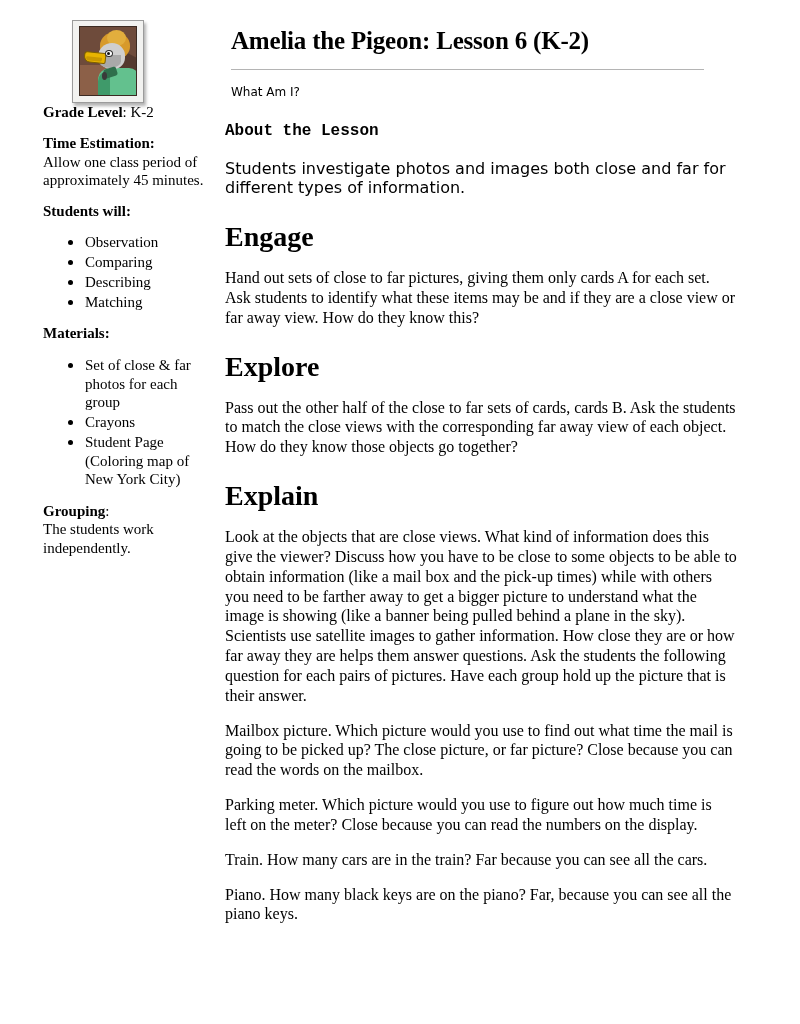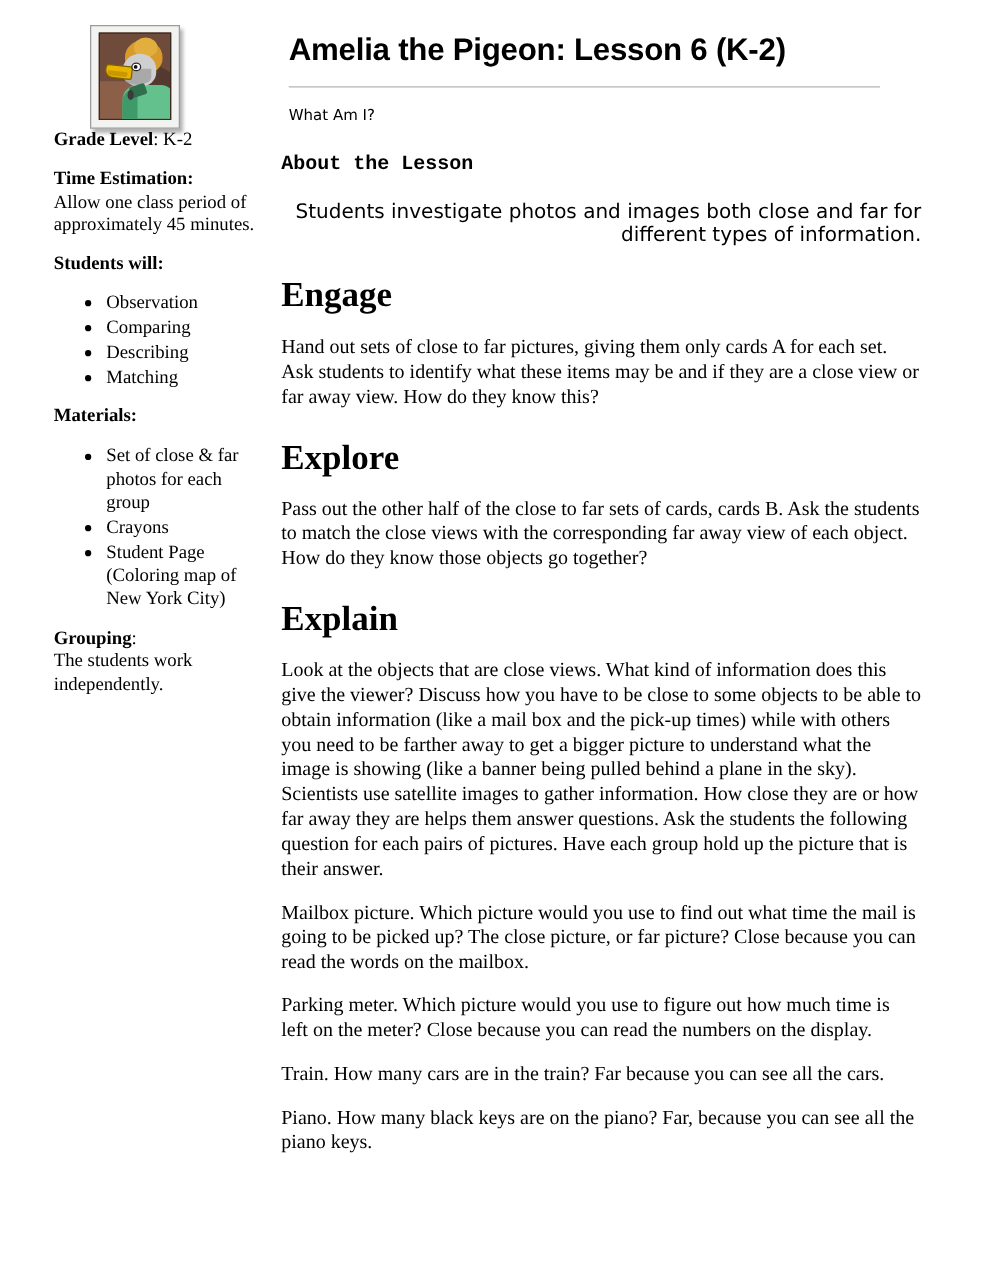--- a/index.html
+++ b/index.html
@@ -153,21 +153,21 @@
 
   
   #main {
     position: absolute;
     left: 225px;
     top: 0;
     width: 565px;
   }
 
   #doc-title {
-    font-family: Liberation Sans, sans-serif;
+    font-family: Liberation Serif, serif;
     font-size: 25px;
     font-weight: bold;
     letter-spacing: -0.2px;
     margin: 27px 0 0 6px;
     line-height: 1.1;
   }
 
   #title-rule {
     border: 0;
     border-top: 1px solid #b4b4b4;
@@ -189,21 +189,20 @@
     font-weight: bold;
     margin: 23px 0 0 0;
   }
 
   #about-body {
     font-family: "DejaVu Sans", "Liberation Sans", sans-serif;
     font-size: 16px;
     line-height: 1.24;
     margin: 19px 0 0 0;
     width: 512px;
-    text-align: right;
   }
 
   .sec-head {
     font-family: "Liberation Serif", "DejaVu Serif", serif;
     font-size: 28px;
     font-weight: bold;
     margin: 23px 0 0 0;
   }
 
   .sec-body {

